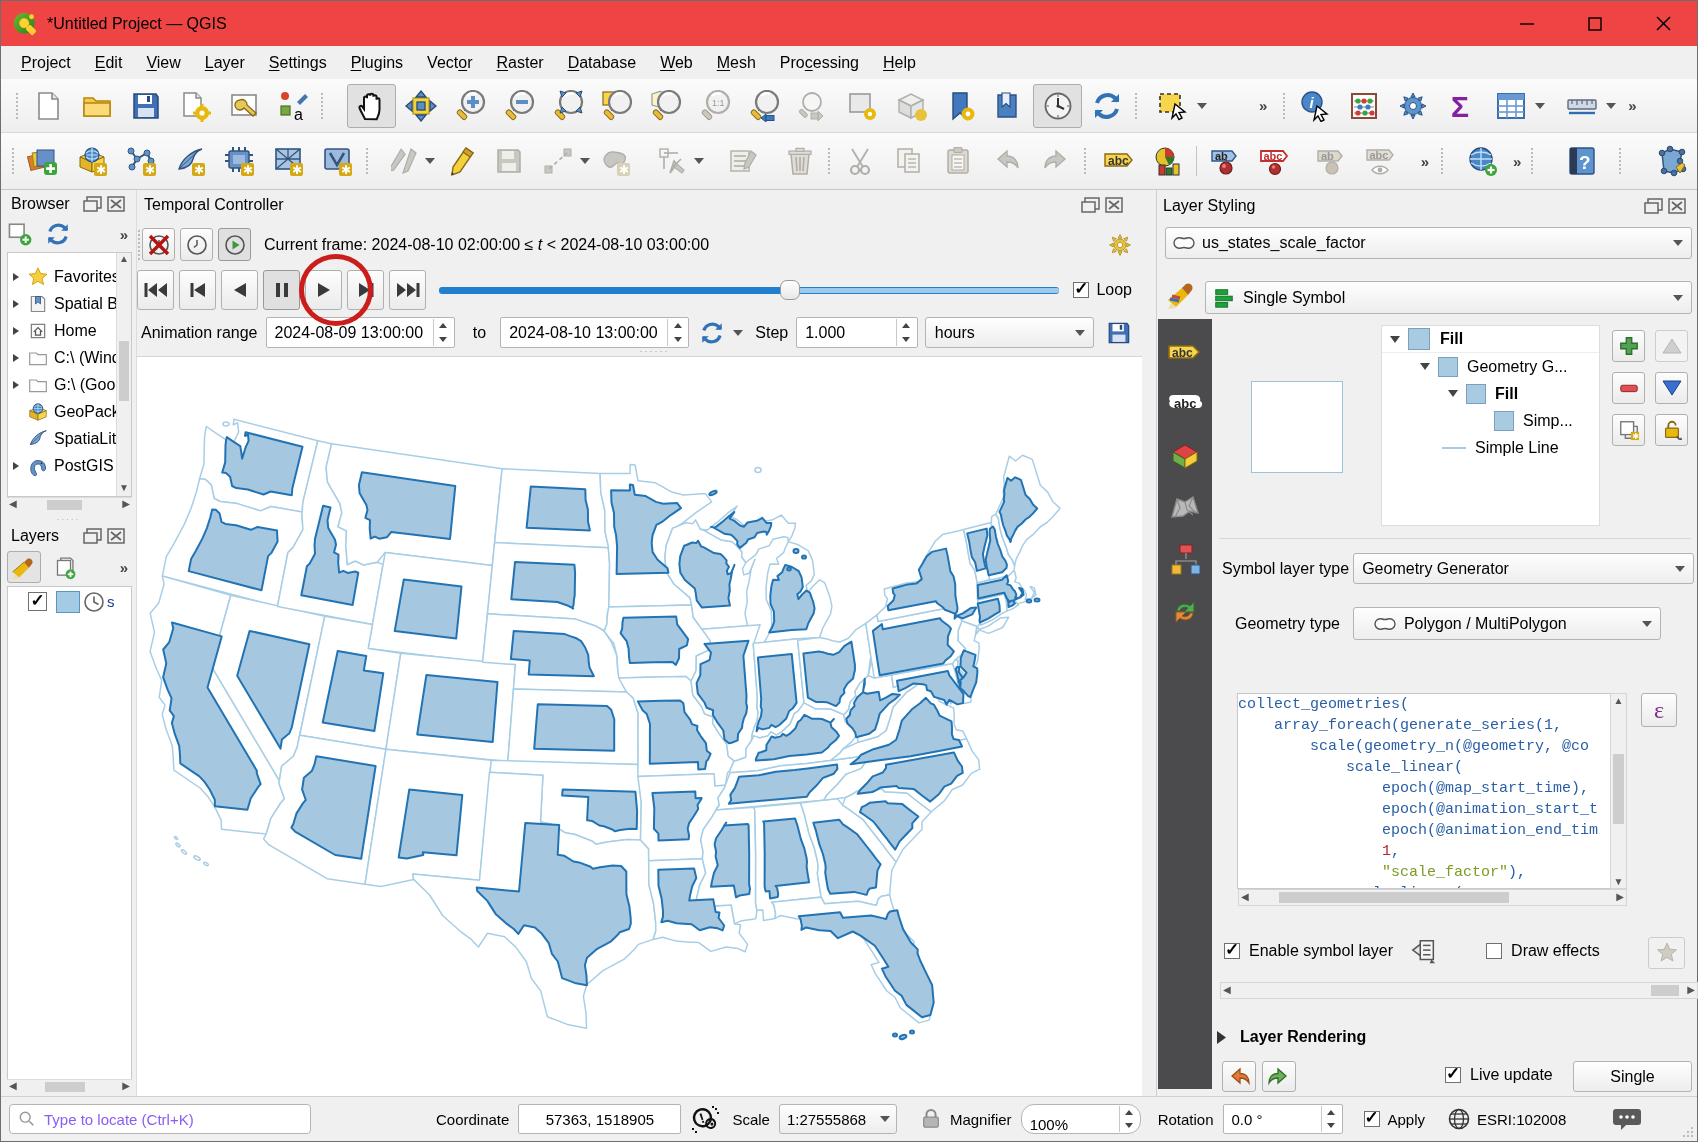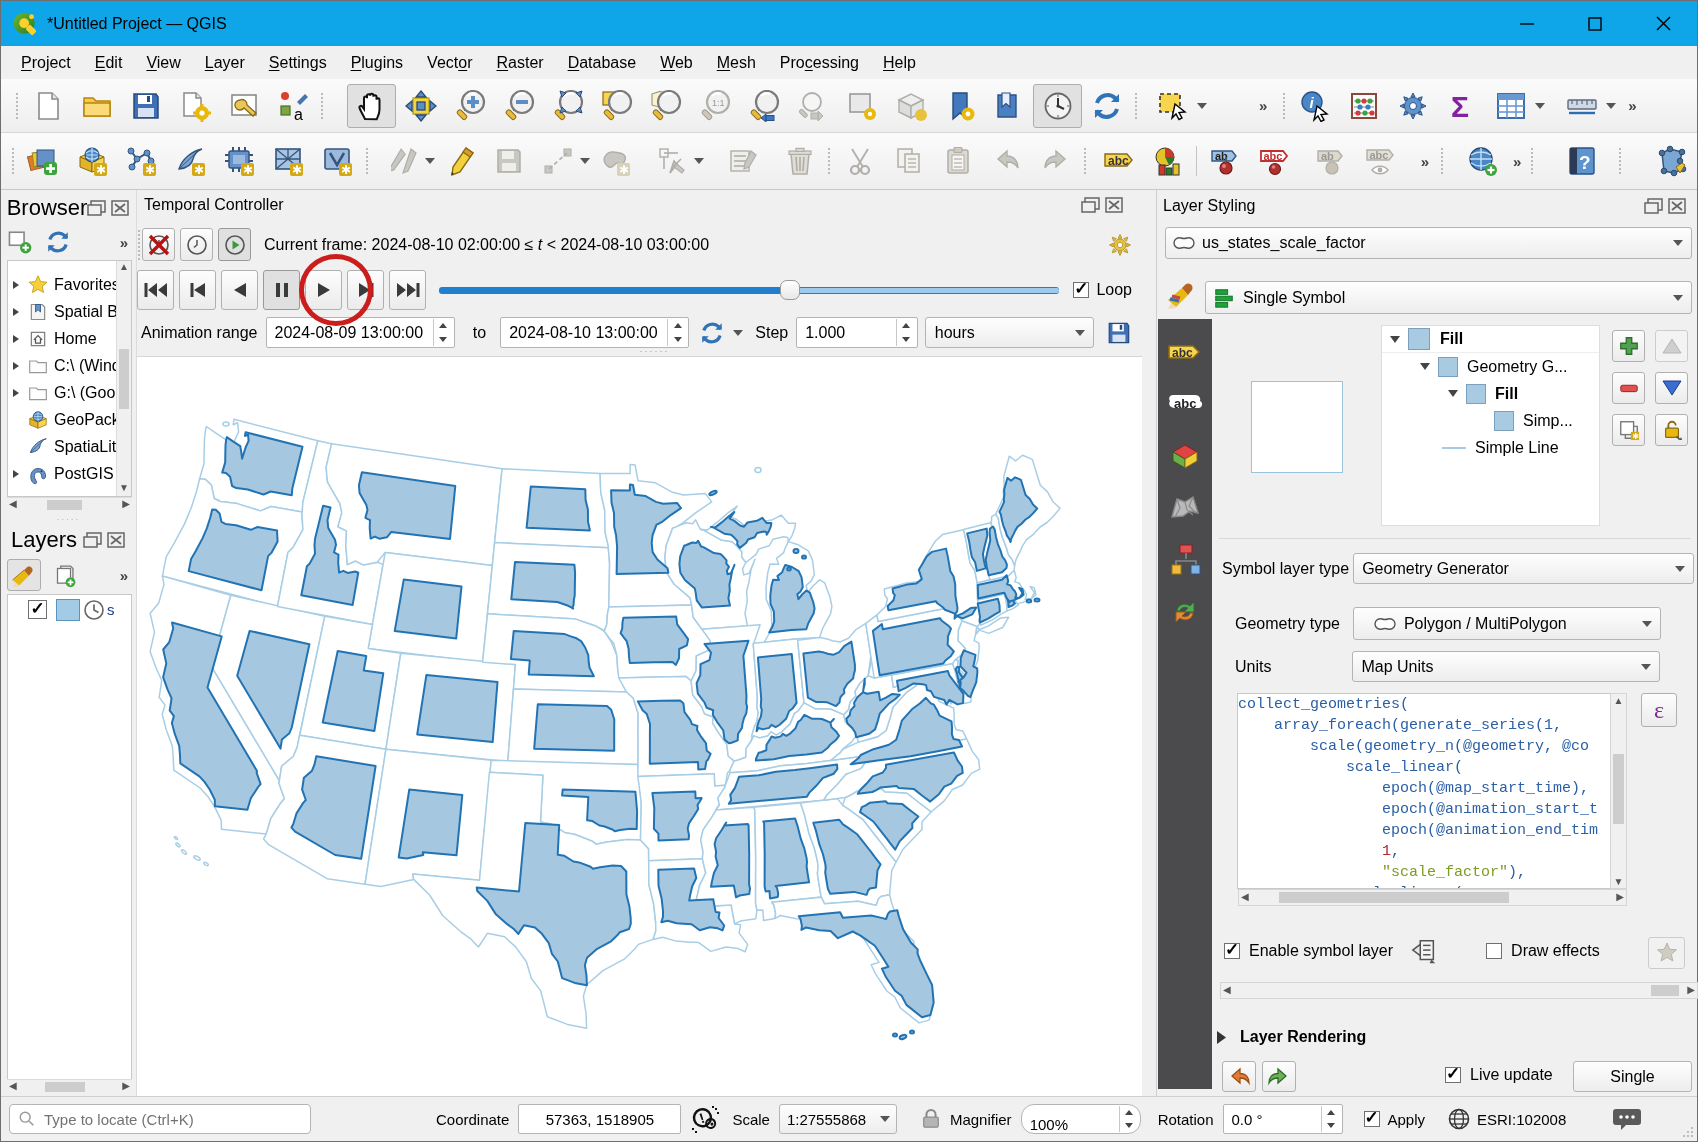--- a/index.html
+++ b/index.html
@@ -1,41 +1,41 @@
 <!DOCTYPE html>
 <html><head>
 <meta charset="utf-8">
 <style>
 * { margin:0; padding:0; box-sizing:border-box; }
 html,body { width:1698px; height:1142px; overflow:hidden; }
 body { font-family:"Liberation Sans", sans-serif; background:#f0f0f0; color:#000; font-size:15px; }
 .window { width:1698px; height:1142px; border:1px solid #6e6e6e; display:flex; flex-direction:column; background:#f0f0f0; }
 
-.titlebar { height:45px; background:#0ea5e9; display:flex; align-items:center; position:relative; }
+.titlebar { height:45px; background:#ef4444; display:flex; align-items:center; position:relative; }
 .titlebar .logo { margin-left:11px; width:26px; height:26px; }
 .titlebar .ttext { margin-left:9px; font-size:16px; color:#000; }
 .winbtns { position:absolute; right:0; top:0; height:45px; display:flex; }
 .winbtn { width:68px; height:45px; display:flex; align-items:center; justify-content:center; }
 
 .menubar { height:33px; display:flex; align-items:center; padding-left:8px; font-size:16px; background:#f0f0f0; }
 .menubar span { margin-right:0; padding:4px 12px; }
 .menubar u { text-decoration:underline; text-underline-offset:2px; }
 
 .toolbar { display:flex; align-items:center; background:linear-gradient(#fbfbfb,#eeeeee); }
 .tb1 { height:54px; border-bottom:1px solid #d8d8d8; }
 .tb2 { height:57px; border-bottom:1px solid #c8c8c8; }
 .tbtn { width:49px; height:44px; display:flex; align-items:center; justify-content:center; flex:0 0 auto; }
 .tbtn.pressed { background:#e1e1e1; border:1px solid #adadad; border-radius:3px; }
 .tsep { width:11px; height:44px; flex:0 0 auto; display:flex; align-items:center; justify-content:center; }
 .tsep i { display:block; width:3px; height:26px; border-left:2px dotted #bbb; }
 .chev { font-size:15px; color:#444; letter-spacing:-2px; font-weight:bold; }
 
 .main { flex:1; display:flex; min-height:0; }
 .leftcol { width:135px; flex:0 0 auto; display:flex; flex-direction:column; background:#f0f0f0; }
-.panel-title { display:flex; align-items:center; font-size:22px; padding:5px 10px 3px 10px;justify-content:center; }
+.panel-title { display:flex; align-items:center; font-size:16px; padding:5px 10px 3px 10px; }
 .ptbtns { margin-left:auto; display:flex; gap:5px; }
 .centercol { flex:1; min-width:0; display:flex; flex-direction:column; }
 .rightcol { width:541px; flex:0 0 auto; background:#f0f0f0; border-left:1px solid #cfcfcf; }
 
 .btn { background:linear-gradient(#fefefe,#ededed); border:1px solid #b4b4b4; border-radius:3px; }
 .field { background:#fff; border:1px solid #b4b4b4; border-radius:2px; }
 .combo { background:linear-gradient(#fefefe,#ededed); border:1px solid #b4b4b4; border-radius:3px; position:relative; }
 .caret { position:absolute; right:8px; top:50%; margin-top:-3px; width:0; height:0; border-left:5px solid transparent; border-right:5px solid transparent; border-top:6px solid #555; }
 .spin { position:absolute; right:1px; top:1px; bottom:1px; width:20px; border-left:1px solid #c8c8c8; display:flex; flex-direction:column; }
 .spin i { flex:1; display:flex; align-items:center; justify-content:center; }
@@ -1341,27 +1341,20 @@
   <div class="lsrow" style="position:absolute;left:78px;top:417px;">
     <span>Geometry type</span>
     <div class="combo" style="width:308px;height:33px;margin-left:13px;display:flex;align-items:center;padding-left:12px;">
       <svg width="24" height="16" viewBox="0 0 24 16" style="margin-left:7px">
                 <path d="M2 8c0-4 4-6 7-5 2 .7 4 .7 6 0 3-1 7 1 7 5s-4 6-7 5c-2-.7-4-.7-6 0-3 1-7-1-7-5z" fill="#fcfcfc" stroke="#555" stroke-width="1.4"></path>
               </svg>
       <span style="margin-left:7px">Polygon / MultiPolygon</span>
               <span class="caret"></span>
     </div>
   </div>
-  <div class="lsrow" style="position:absolute;left:78px;top:461px;">
-    <span>Units</span>
-    <div class="combo" style="width:308px;height:31px;margin-left:81px;display:flex;align-items:center;">
-              <span style="margin-left:8px">Map Units</span>
-              <span class="caret"></span>
-            </div>
-  </div>
 
   <div style="position:absolute;left:80px;top:503px;width:373px;height:196px;background:#fff;border:1px solid #c8c8c8;border-right:none;overflow:hidden;font-family:'Liberation Mono',monospace;font-size:15px;line-height:21px;color:#2a5fa5;white-space:pre;">collect_geometries(
     array_foreach(generate_series(1, 
         scale(geometry_n(@geometry, @co
             scale_linear(
                 epoch(@map_start_time),
                 epoch(@animation_start_t
                 epoch(@animation_end_tim
                 <span style="color:#b2262c">1</span>,
                 <span style="color:#7d9c22">"scale_factor"</span>),
@@ -1429,21 +1422,21 @@
 </div>
 </div>
   </div>
   <div class="statusbar" id="statusbar">
       <style>.sb-ic{flex:0 0 auto;display:flex;align-items:center;justify-content:center;}</style>
 <div class="field" style="width:302px;height:30px;margin-left:8px;border-radius:4px;display:flex;align-items:center;flex:0 0 auto;">
   <svg width="18" height="18" viewBox="0 0 20 20" style="margin-left:8px">
           <circle cx="8" cy="8" r="5.5" fill="none" stroke="#999" stroke-width="1.6"></circle>
           <line x1="12.5" y1="12.5" x2="17" y2="17" stroke="#999" stroke-width="1.8"></line>
         </svg>
-  <span style="margin-left:8px;color:#737373">Type to locate (Ctrl+K)</span>
+  <span style="margin-left:8px;color:#8b5cf6">Type to locate (Ctrl+K)</span>
 </div>
 <span style="margin-left:125px">Coordinate</span>
 <div class="field" style="width:163px;height:30px;margin-left:9px;display:flex;align-items:center;justify-content:center;flex:0 0 auto;">57363, 1518905</div>
 <div class="sb-ic" style="margin-left:9px">
         <svg width="30" height="30" viewBox="0 0 30 30">
           <g transform="rotate(-18 15 15)">
             <circle cx="13" cy="13" r="8.5" fill="none" stroke="#111" stroke-width="2.4"></circle>
             <text x="10" y="18" font-size="14" font-weight="bold" fill="#111">!</text>
             <circle cx="19" cy="21" r="4.5" fill="none" stroke="#111" stroke-width="2"></circle>
             <circle cx="20" cy="22" r="1.5" fill="#111"></circle>

